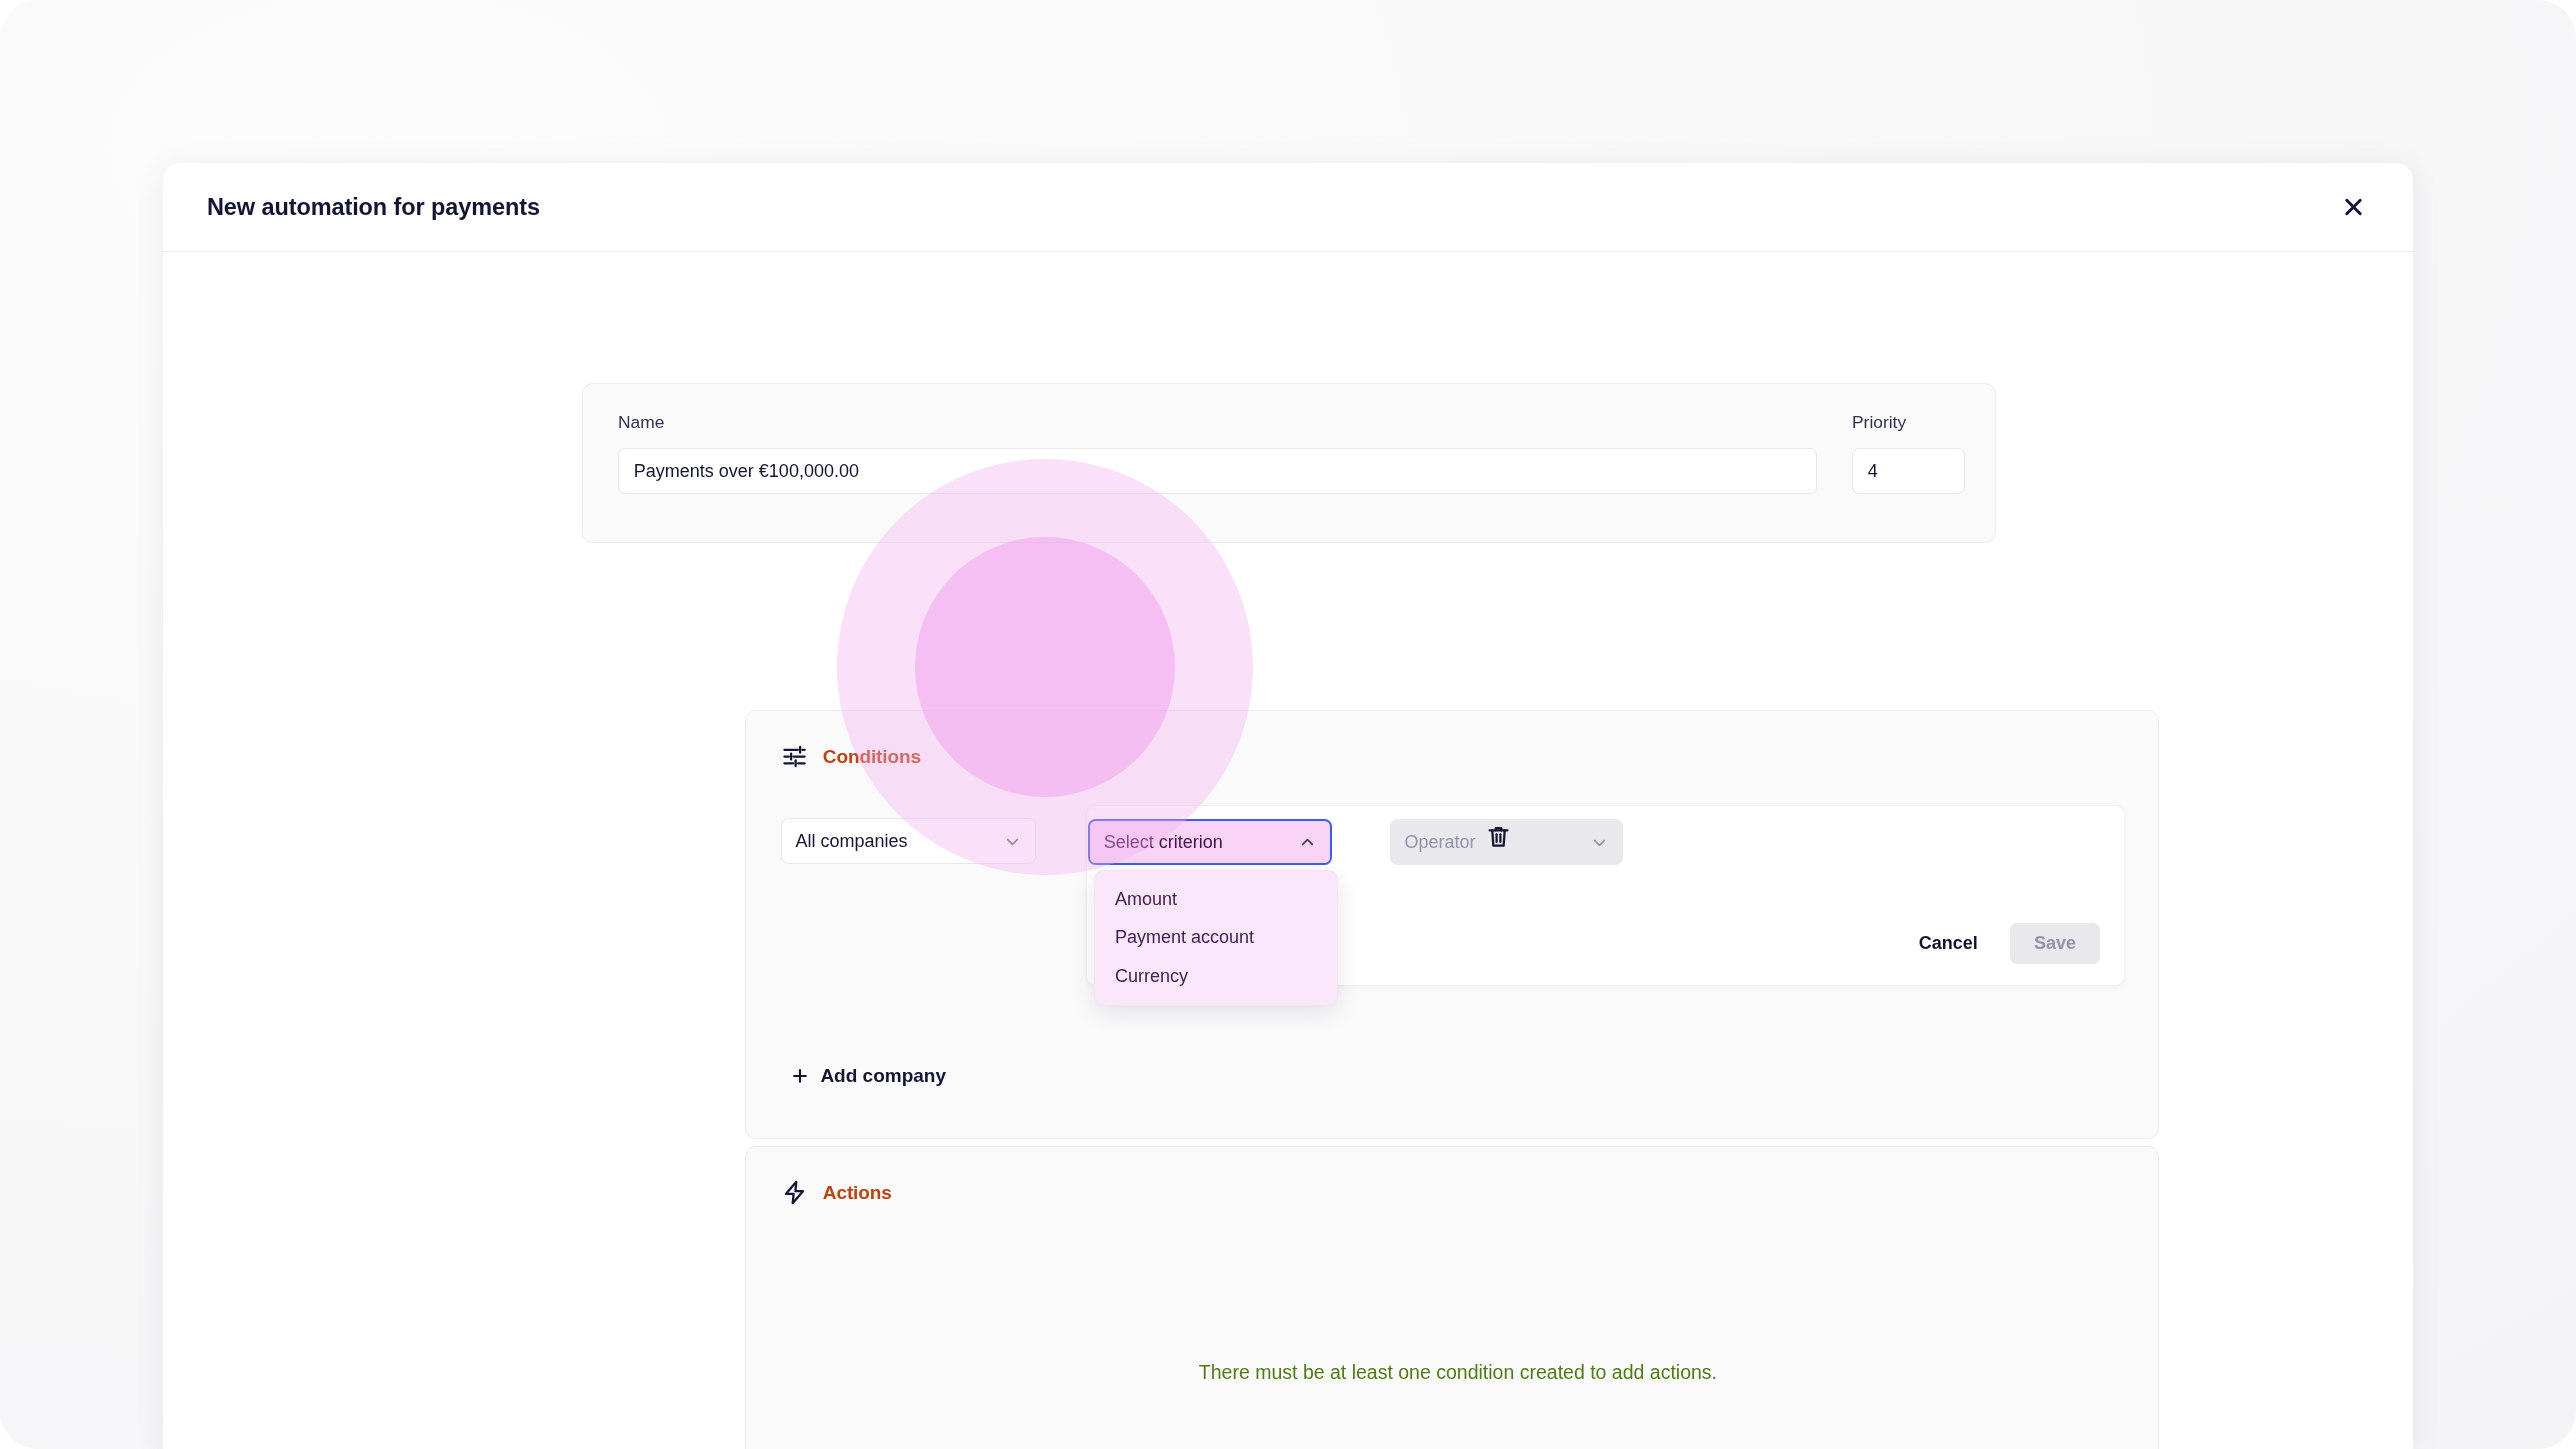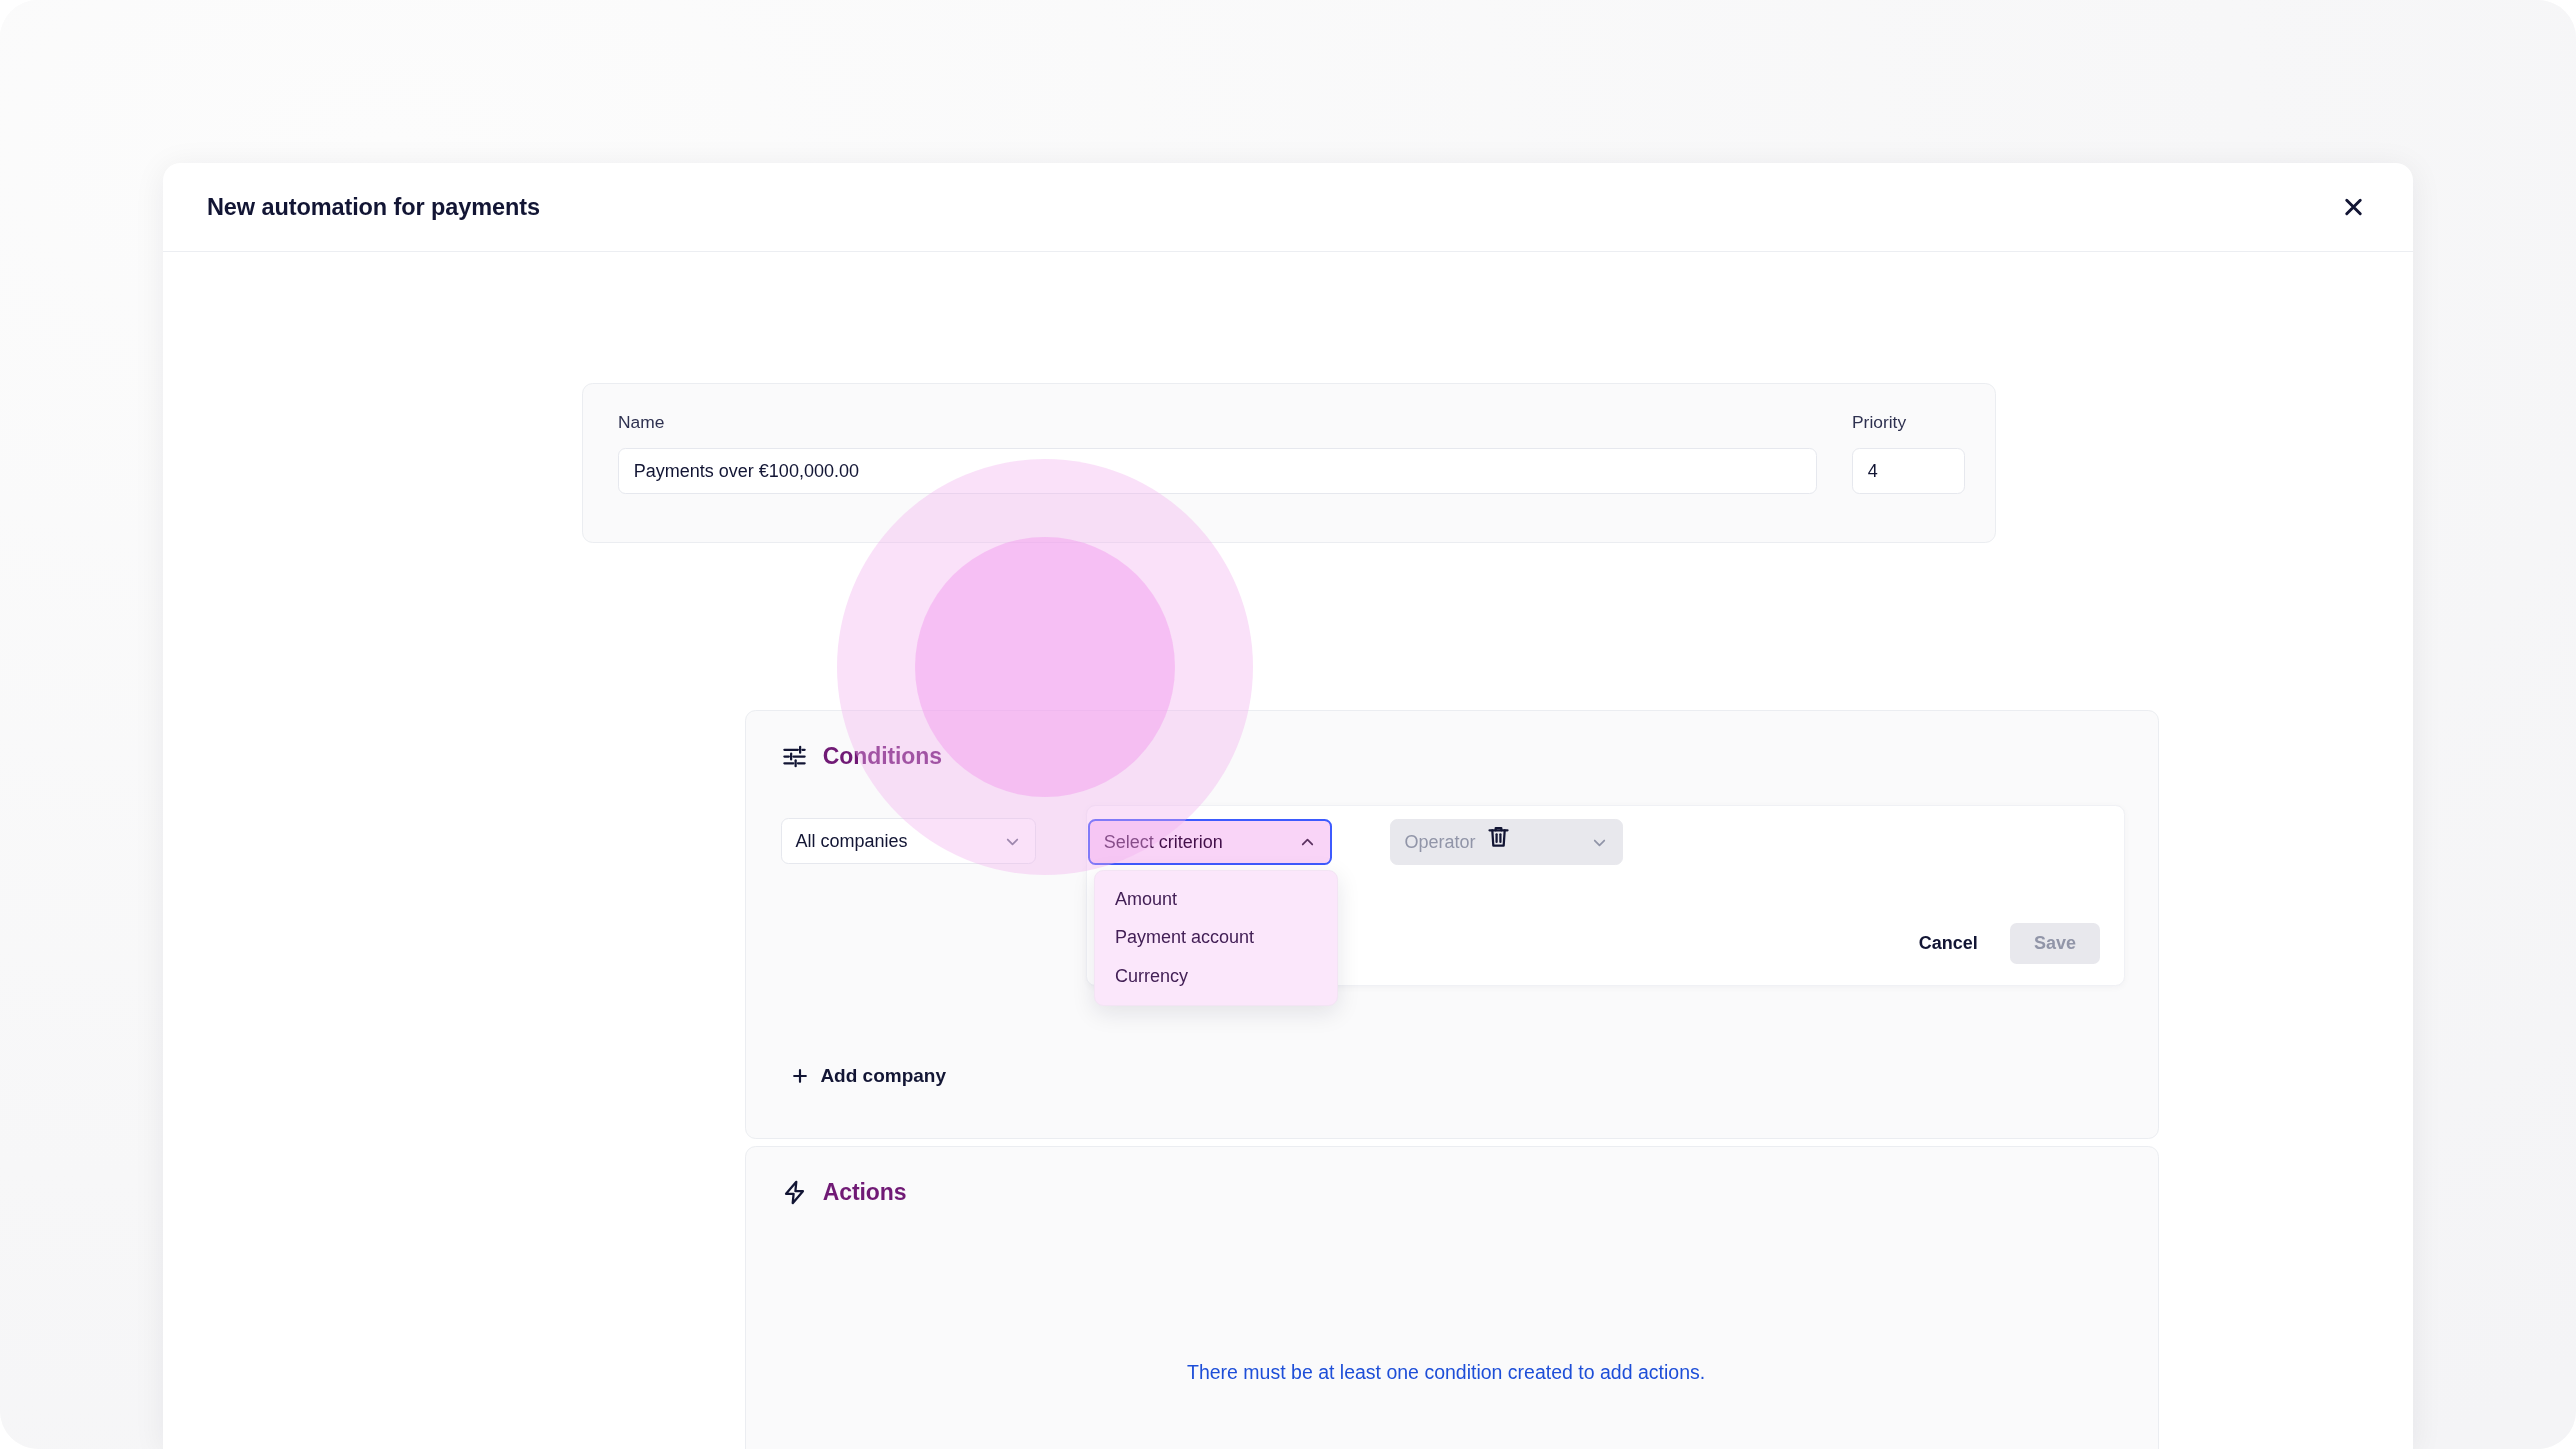--- a/index.html
+++ b/index.html
@@ -165,23 +165,23 @@
   .section-head {
     position: absolute;
     left: 35px;
     top: 32px;
     display: flex;
     align-items: center;
     gap: 14.8px;
   }
 
   .section-title {
-    font-size: 23px;
+    font-size: 19px;
     font-weight: 700;
-    color: #701a75;
+    color: #c2410c;
     letter-spacing: -0.1px;
   }
 
   .section-icon {
     width: 27px;
     height: 27px;
     display: block;
     color: #121534;
   }
 
@@ -368,24 +368,24 @@
     width: 1414px;
     height: 377px;
   }
 
   #actions-empty {
     position: absolute;
     left: 50%;
     top: 212px;
     transform: translateX(-50%);
     width: 530px;
-    text-align: left;
+    text-align: right;
     font-size: 19.5px;
     line-height: 1.38;
-    color: #1d4ed8;
+    color: #4d7c0f;
   }
 
   
   #click-halo-outer {
     position: absolute;
     left: 837px;
     top: 459px;
     width: 416px;
     height: 416px;
     border-radius: 50%;

